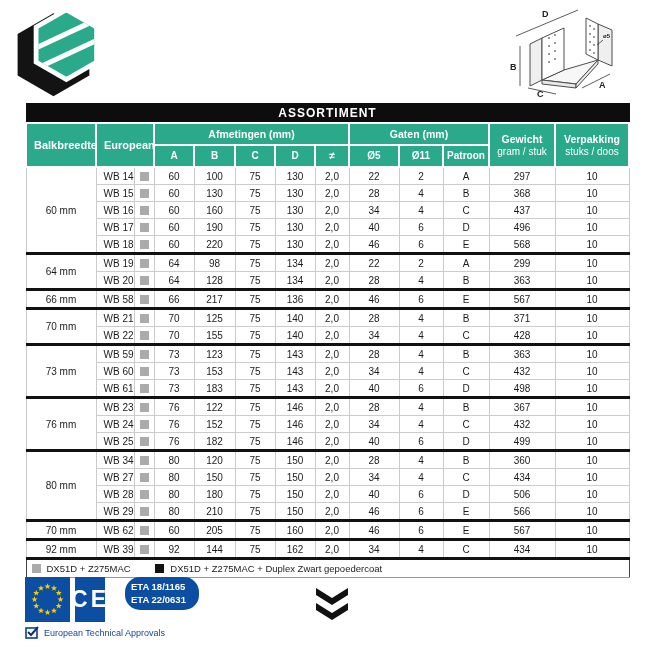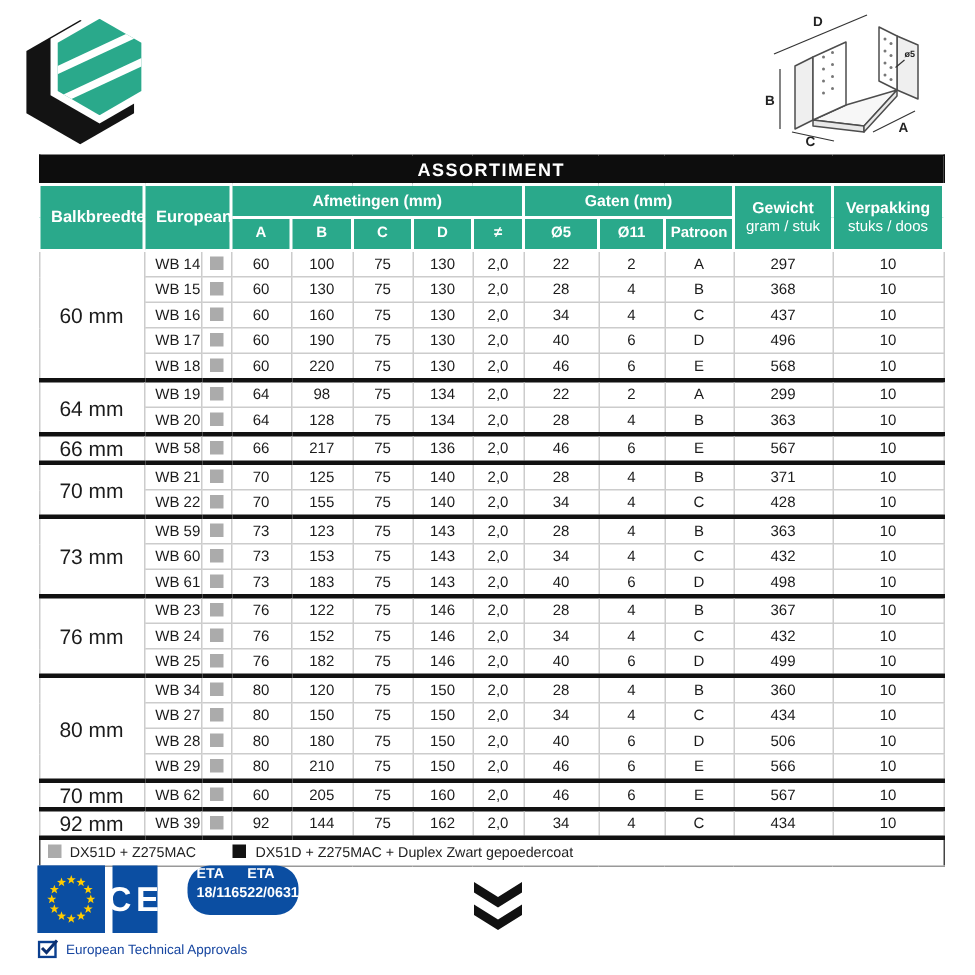--- a/index.html
+++ b/index.html
@@ -28,21 +28,21 @@
   }
   th.lft{text-align:center;padding-left:7px;font-size:11px;}
   th.grp{height:20px;}
   th.sub{height:20px;font-size:10px;}
   th.dual{font-weight:bold;}
   th.dual .t2{display:block;font-weight:normal;font-size:10px;margin-top:1px;}
   tbody td{
     border:1px solid #ccc;font-size:10px;color:#1b1b1b;text-align:center;
     height:16px;background:#fff;
   }
-  td.balk{border-bottom:3px solid #111;font-size:14px;}
+  td.balk{border-bottom:3px solid #111;font-size:10px;}
   td.art{text-align:left;padding-left:7px;}
   tr.gend td{border-bottom:3px solid #111;}
   .sq{display:inline-block;width:9px;height:9px;vertical-align:middle;}
   .sq.gray{background:var(--swgray);}
   .sq.black{background:var(--swblack);}
   td.legend{
     text-align:left;border-top:3px solid #111;border-bottom:1px solid #999;
     font-size:9.5px;color:#222;padding:2px 0 2px 5px;height:13px;
   }
   td.legend .item{margin-right:22px;white-space:nowrap;}
@@ -50,21 +50,21 @@
   
   .badges{position:absolute;left:25px;top:577px;height:46px;display:flex;align-items:flex-start;}
   .euflag{width:45px;height:45px;background:var(--blue);margin-right:5px;}
   .cebox{
     width:30px;height:45px;background:var(--blue);color:#fff;margin-right:20px;
     display:flex;align-items:center;justify-content:center;
     font-size:23px;font-weight:bold;letter-spacing:3px;
   }
   .etabox{
     width:68px;height:33px;background:var(--blue);color:#fff;
-    display:flex;flex-direction:row;justify-content:flex-start;
+    display:flex;flex-direction:column;justify-content:center;
     font-size:9.5px;font-weight:bold;padding-left:6px;line-height:1.35;border-radius:15px;
   }
   .approvals{position:absolute;left:25px;top:626px;display:flex;align-items:center;}
   .approvals .lbl{font-size:9px;font-weight:normal;color:#1746a0;margin-left:4px;}
   .chevron{position:absolute;left:315px;top:588px;width:34px;height:32px;}
 </style>
 </head>
 <body style="--teal: #2aa98b; --blue: #0b4ea2; --swgray: #ababab; --swblack: #121212;">
 
 <svg class="logo" viewBox="0 0 100 100" xmlns="http://www.w3.org/2000/svg">

